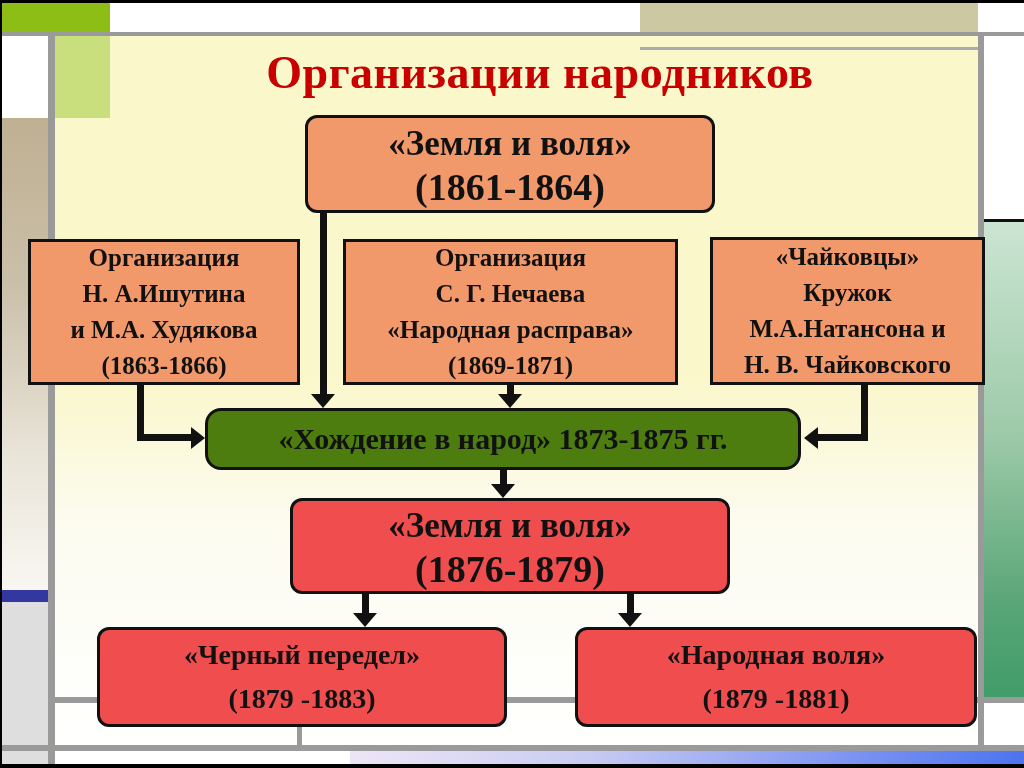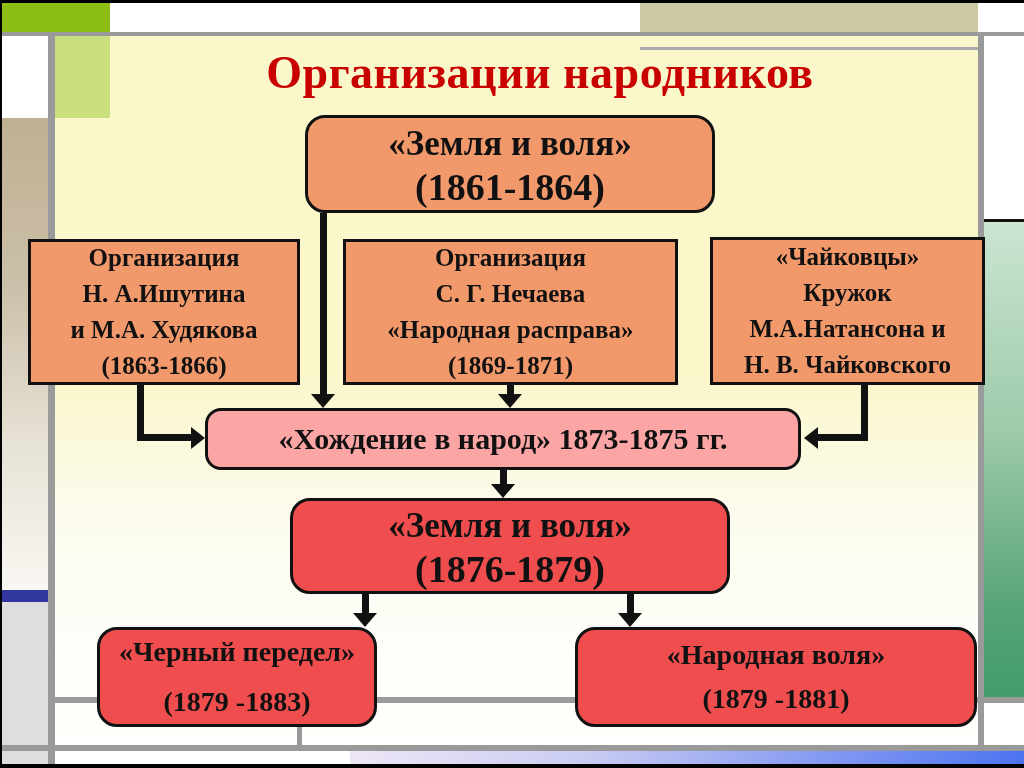--- a/index.html
+++ b/index.html
@@ -35,32 +35,32 @@
   .edge-left{left:0;top:0;width:2px;height:768px;background:#000;}
   .edge-bottom{left:0;top:764px;width:1024px;height:4px;background:#000;}
 
   
   .title{left:150px;top:44px;width:780px;height:58px;text-align:center;
     font-size:46px;font-weight:bold;color:#c80000;line-height:58px;letter-spacing:0.5px;}
 
   .node{display:flex;flex-direction:column;align-items:center;justify-content:center;
     text-align:center;font-weight:bold;color:#111;box-sizing:border-box;border:3px solid #111;}
   .orange{background:#f2996c;}
-  .green{background:#fca5a5;}
+  .green{background:#4d7c0f;}
   .red{background:#f04e4e;}
-  .round{border-radius:20px;}
+  .round{border-radius:12px;}
   .round-sm{border-radius:16px;}
 
   .top-box{left:305px;top:115px;width:410px;height:98px;}
   .left-box{left:28px;top:239px;width:272px;height:146px;}
   .mid-box{left:343px;top:239px;width:335px;height:146px;}
   .right-box{left:710px;top:237px;width:275px;height:148px;}
   .green-box{left:205px;top:408px;width:596px;height:62px;}
   .red-big{left:290px;top:498px;width:440px;height:96px;}
-  .red-bl{left:97px;top:627px;width:280px;height:100px;justify-content:space-between;}
+  .red-bl{left:97px;top:627px;width:410px;height:100px;}
   .red-br{left:575px;top:627px;width:402px;height:100px;}
 
   .t34{font-size:35px;line-height:46px;}
   .t29{font-size:38px;line-height:40px;}
   .t24{font-size:25px;line-height:36px;}
   .t30{font-size:30px;line-height:34px;}
   .t27{font-size:28px;line-height:44px;}
 
   
   .aseg{background:#111;}

